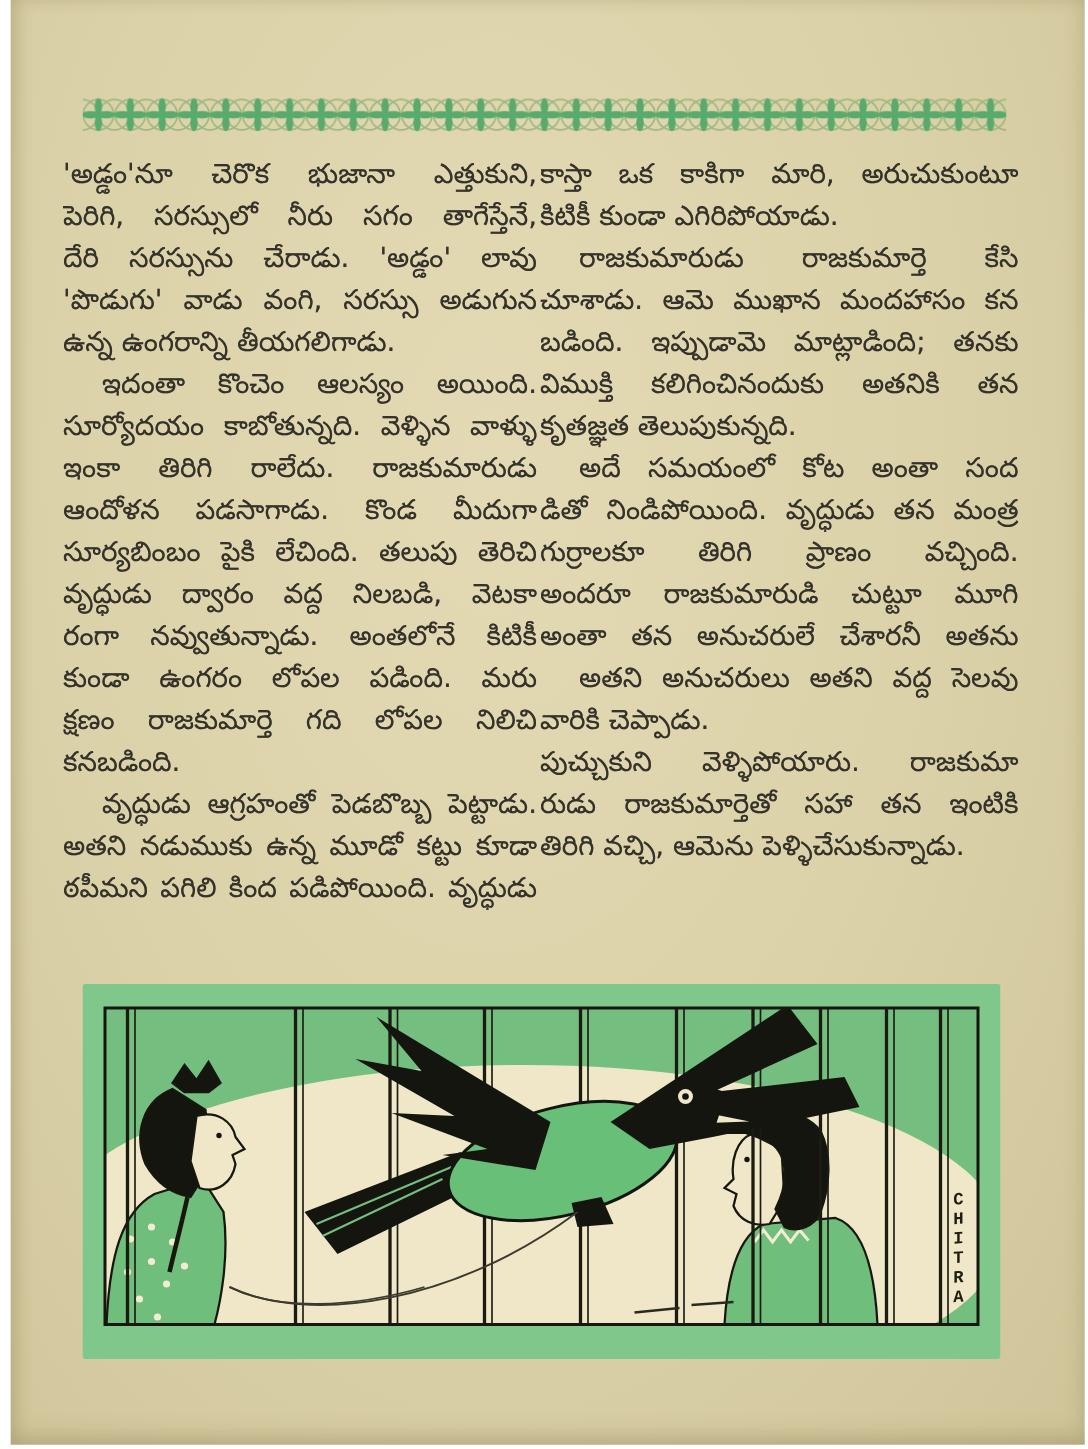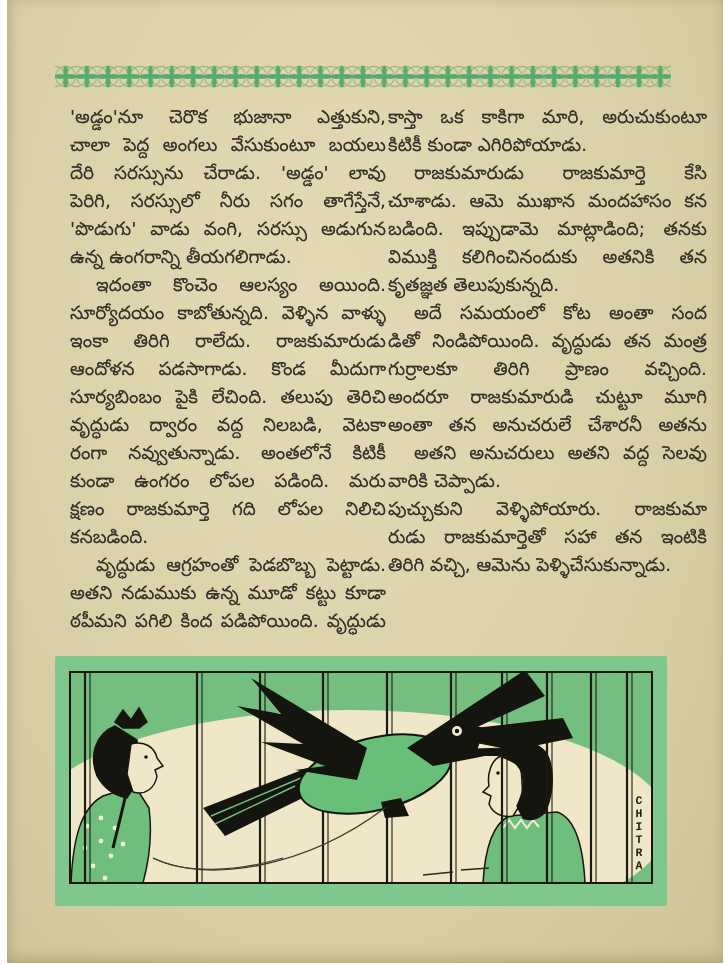--- a/index.html
+++ b/index.html
@@ -11,21 +11,20 @@
   .page{
     position:absolute;left:7px;top:0;width:716px;height:963px;
     background:radial-gradient(ellipse at 45% 32%, #e3d9b4 0%, #dcd2a9 52%, #cfc499 100%);
     box-shadow:inset 0 -6px 14px rgba(120,105,60,.25), inset 4px 0 10px rgba(120,105,60,.15);
   }
   .band{position:absolute;left:48px;top:61px;width:616px;height:31px;}
   .col{
     position:absolute;top:103px;width:316px;
     font-size:18.5px;line-height:28px;color:#34322a;
     text-shadow:0 0 .4px rgba(52,50,42,.55);
-    margin-left:28px;
   }
   .col-left{left:35px;}
   .col-right{left:353px;width:319px;}
   .line{
     height:28px;overflow:hidden;
     text-align:justify;text-align-last:justify;
   }
   .line.noj{text-align:left;text-align-last:left;}
   .line.indent{padding-left:26px;}
   .illus{position:absolute;left:48px;top:656px;width:612px;height:250px;}
@@ -58,23 +57,22 @@
             <ellipse cx="10.62" cy="15.5" rx="3.0" ry="3.0"></ellipse>
           </g>
         </pattern>
       </defs>
       <rect x="0" y="0" width="616" height="31" fill="url(#chain)"></rect>
     </svg>
   </div>
 
   <div class="col col-left">
       <div class="line">'అడ్డం'నూ చెరొక భుజానా ఎత్తుకుని,</div>
-      <div class="line">చాలా పెద్ద అంగలు వేసుకుంటూ బయలు</div>
+      <div class="line">పెరిగి, సరస్సులో నీరు సగం తాగేస్తేనే,</div>
       <div class="line">దేరి సరస్సును చేరాడు. 'అడ్డం' లావు</div>
-      <div class="line">పెరిగి, సరస్సులో నీరు సగం తాగేస్తేనే,</div>
       <div class="line">'పొడుగు' వాడు వంగి, సరస్సు అడుగున</div>
       <div class="line noj">ఉన్న ఉంగరాన్ని తీయగలిగాడు.</div>
       <div class="line indent">ఇదంతా కొంచెం ఆలస్యం అయింది.</div>
       <div class="line">సూర్యోదయం కాబోతున్నది. వెళ్ళిన వాళ్ళు</div>
       <div class="line">ఇంకా తిరిగి రాలేదు. రాజకుమారుడు</div>
       <div class="line">ఆందోళన పడసాగాడు. కొండ మీదుగా</div>
       <div class="line">సూర్యబింబం పైకి లేచింది. తలుపు తెరిచి</div>
       <div class="line">వృద్ధుడు ద్వారం వద్ద నిలబడి, వెటకా</div>
       <div class="line">రంగా నవ్వుతున్నాడు. అంతలోనే కిటికీ</div>
       <div class="line">కుండా ఉంగరం లోపల పడింది. మరు</div>

